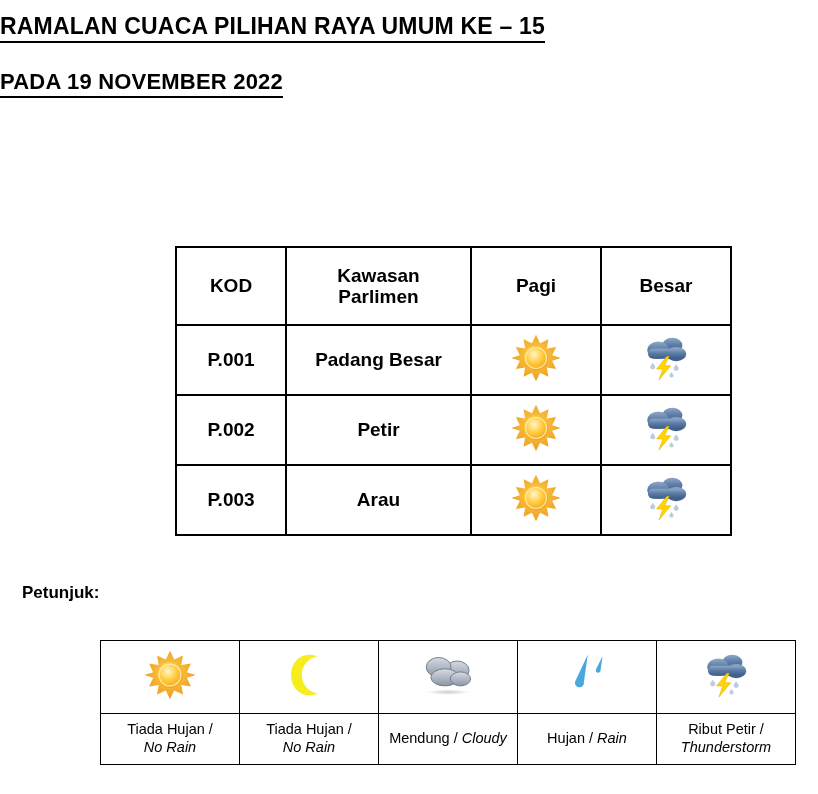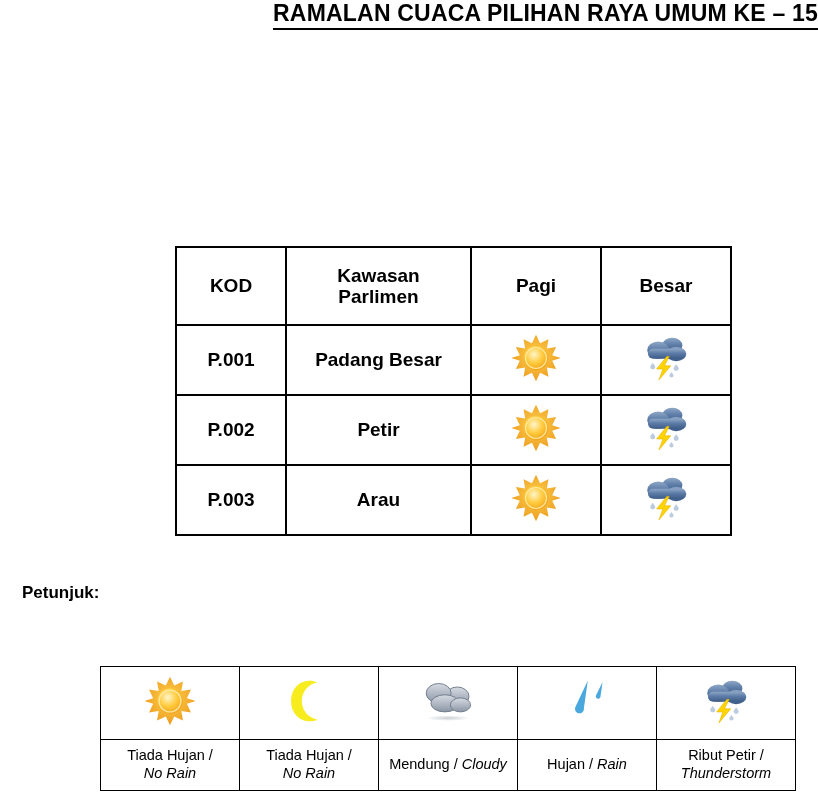--- a/index.html
+++ b/index.html
@@ -11,21 +11,22 @@
     height: 794px;
     background: #ffffff;
     font-family: "Liberation Sans", sans-serif;
     color: #000000;
     position: relative;
     overflow: hidden;
   }
 
   
   .heading-block {
-    text-align: right;
+    text-align: left;
+    padding-top: 13px;
   }
   .title-line-1,
   .title-line-2,
   .title-line-3 {
     font-weight: bold;
     letter-spacing: 0.2px;
   }
   .title-line-1 {
     font-size: 23px;
     margin: 0;
@@ -89,21 +90,21 @@
     top: 583px;
     font-size: 17px;
     font-weight: bold;
     text-align: right;
   }
 
   
   .legend-wrap {
     position: absolute;
     left: 100px;
-    top: 666px;
+    top: 640px;
   }
   table.legend {
     border-collapse: collapse;
     table-layout: fixed;
   }
   table.legend td {
     border: 1.5px solid #000;
     width: 138px;
     text-align: center;
     vertical-align: middle;
@@ -123,20 +124,23 @@
     display: inline-block;
     line-height: 0;
   }
 </style>
 </head>
 <body>
 
 <div class="heading-block">
   <div class="title-line-1">
     <span class="underlined">RAMALAN CUACA PILIHAN RAYA UMUM KE – 15</span>
+  </div>
+  <div class="title-line-2">
+    <span class="underlined">PADA 19 NOVEMBER 2022</span>
   </div>
 </div>
 
 <div class="main-table-wrap">
   <table class="fc">
     <colgroup>
       <col class="col-kod">
         <col class="col-area">
         <col class="col-pagi">
         <col class="col-ptg">

